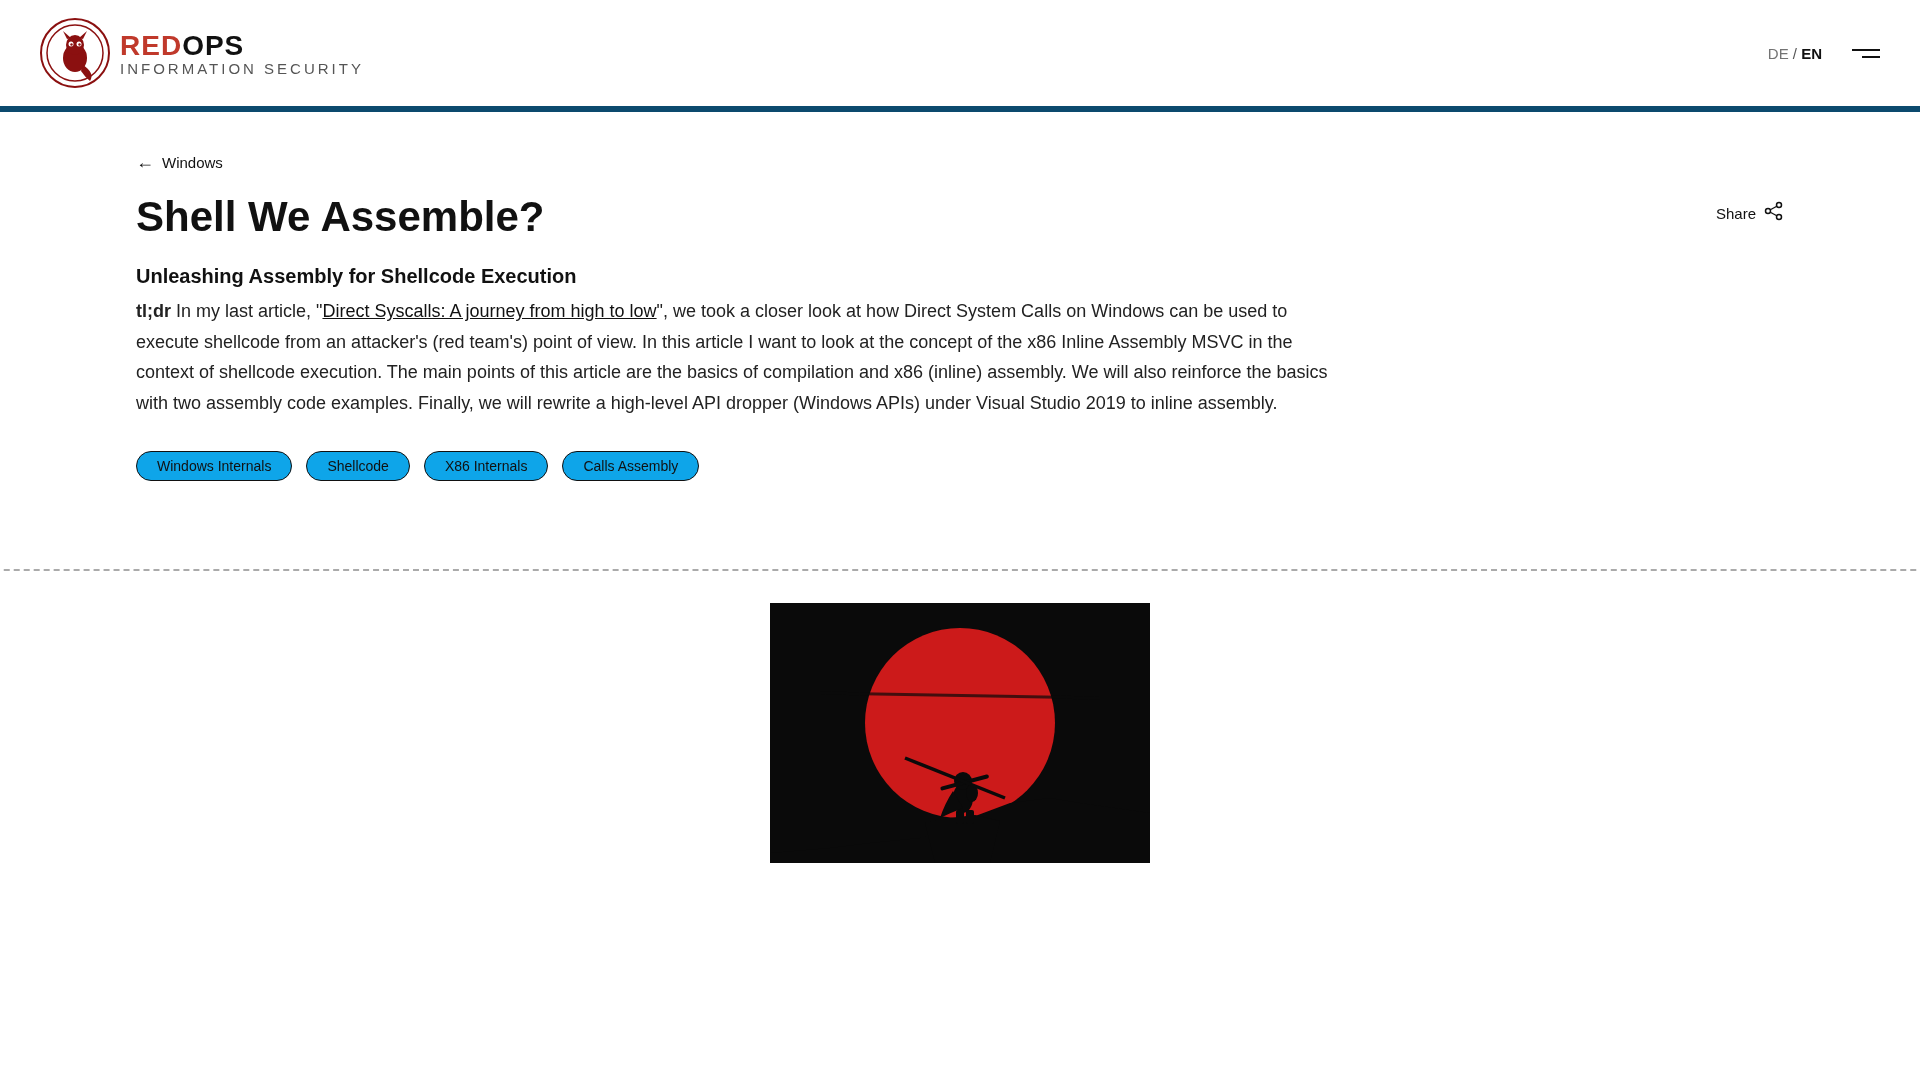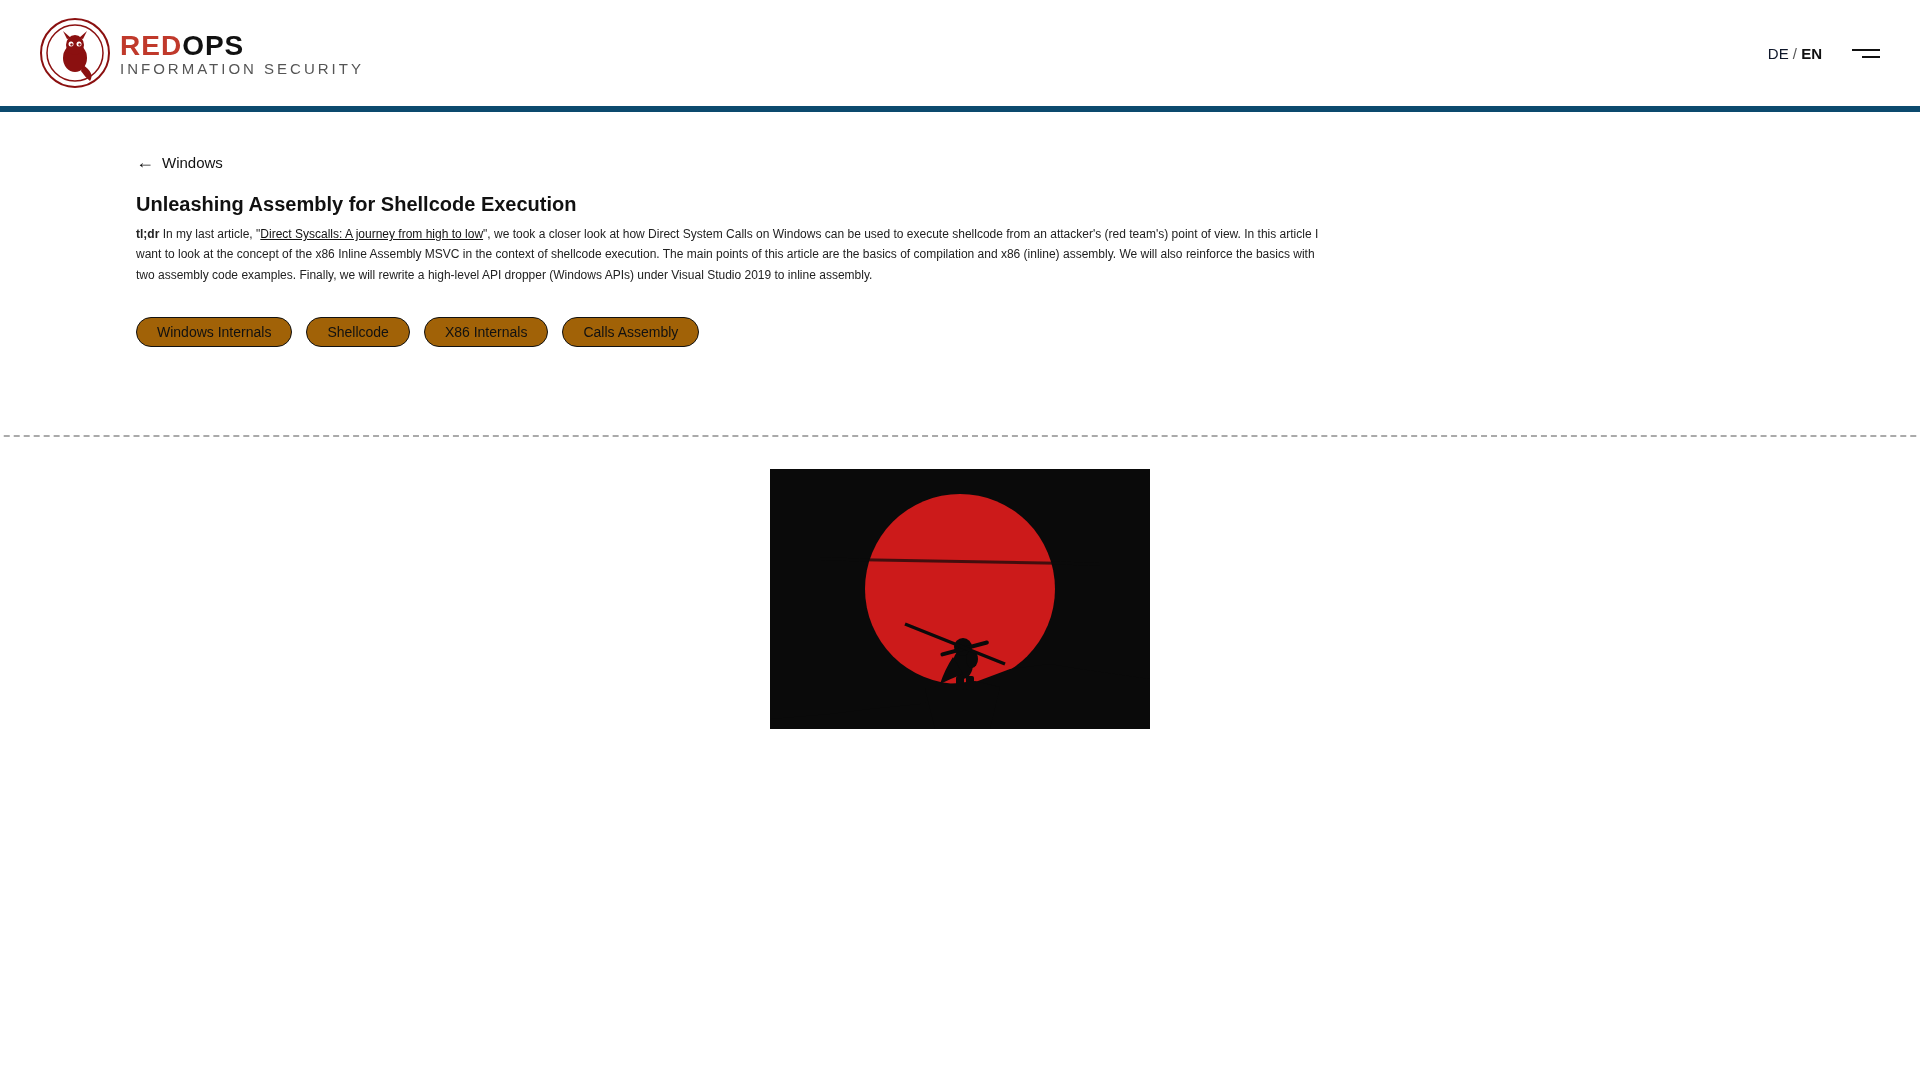--- a/index.html
+++ b/index.html
@@ -123,21 +123,21 @@
     }
 
     .article-subtitle {
       font-size: 20px;
       font-weight: 700;
       color: #111;
       margin-bottom: 8px;
     }
 
     .article-body {
-      font-size: 12px;
+      font-size: 18px;
       line-height: 1.7;
       color: #222;
       max-width: 1200px;
       margin-bottom: 32px;
     }
     .article-body .bold { font-weight: bold; }
     .article-body a { color: #111; text-decoration: underline; }
 
     
     .tags {
@@ -145,21 +145,21 @@
       gap: 14px;
       flex-wrap: wrap;
       margin-bottom: 48px;
     }
     .tag {
       border: 1.5px solid #111;
       border-radius: 20px;
       padding: 6px 20px;
       font-size: 14px;
       color: #111;
-      background: #a16207;
+      background: #0ea5e9;
       cursor: pointer;
     }
 
     
     .dashed-divider {
       border: none;
       border-top: 2px dashed #aaa;
       margin: 0 -136px 32px -136px;
     }
 
@@ -211,36 +211,52 @@
     <div class="logo-text">
       <div class="logo-brand">
         <span class="red">RED</span><span class="black">OPS</span>
       </div>
       <div class="logo-sub">INFORMATION SECURITY</div>
     </div>
   </div>
 
   <div class="header-right">
     <div class="lang-switcher">
-      <span style="cursor:pointer;color:#0f172a;">DE</span><span> / </span><span style="font-weight:bold;color:#111;">EN</span>
+      <span style="cursor:pointer;color:#737373;">DE</span><span> / </span><span style="font-weight:bold;color:#111;">EN</span>
     </div>
     <div class="hamburger">
       <span></span>
       <span class="short"></span>
     </div>
   </div>
 </header>
 
 <div class="content-area">
 
   <a class="prev-nav" href="#">
     <span class="arrow">←</span>
     <span>Windows</span>
   </a>
 
+  <div class="article-header-row">
+    <h1 class="article-title">Shell We Assemble?</h1>
+    <div class="share-btn">
+      <span>Share</span>
+      <span class="share-icon">
+        
+        <svg width="20" height="20" viewBox="0 0 20 20" fill="none" xmlns="http://www.w3.org/2000/svg">
+          <circle cx="15" cy="4" r="2.5" stroke="#111" stroke-width="1.5" fill="none"></circle>
+          <circle cx="15" cy="16" r="2.5" stroke="#111" stroke-width="1.5" fill="none"></circle>
+          <circle cx="4" cy="10" r="2.5" stroke="#111" stroke-width="1.5" fill="none"></circle>
+          <line x1="6.3" y1="8.8" x2="12.8" y2="5.2" stroke="#111" stroke-width="1.3"></line>
+          <line x1="6.3" y1="11.2" x2="12.8" y2="14.8" stroke="#111" stroke-width="1.3"></line>
+        </svg>
+      </span>
+    </div>
+  </div>
 
   <h2 class="article-subtitle">Unleashing Assembly for Shellcode Execution</h2>
 
   <p class="article-body">
     <span class="bold">tl;dr</span>
     <span> In my last article, "<a href="#">Direct Syscalls: A journey from high to low</a>", we took a closer look at how Direct System Calls on Windows can be used to execute shellcode from an attacker's (red team's) point of view. In this article I want to look at the concept of the x86 Inline Assembly MSVC in the context of shellcode execution. The main points of this article are the basics of compilation and x86 (inline) assembly. We will also reinforce the basics with two assembly code examples. Finally, we will rewrite a high-level API dropper (Windows APIs) under Visual Studio 2019 to inline assembly.</span>
   </p>
 
   <div class="tags">
     <span class="tag">Windows Internals</span>

